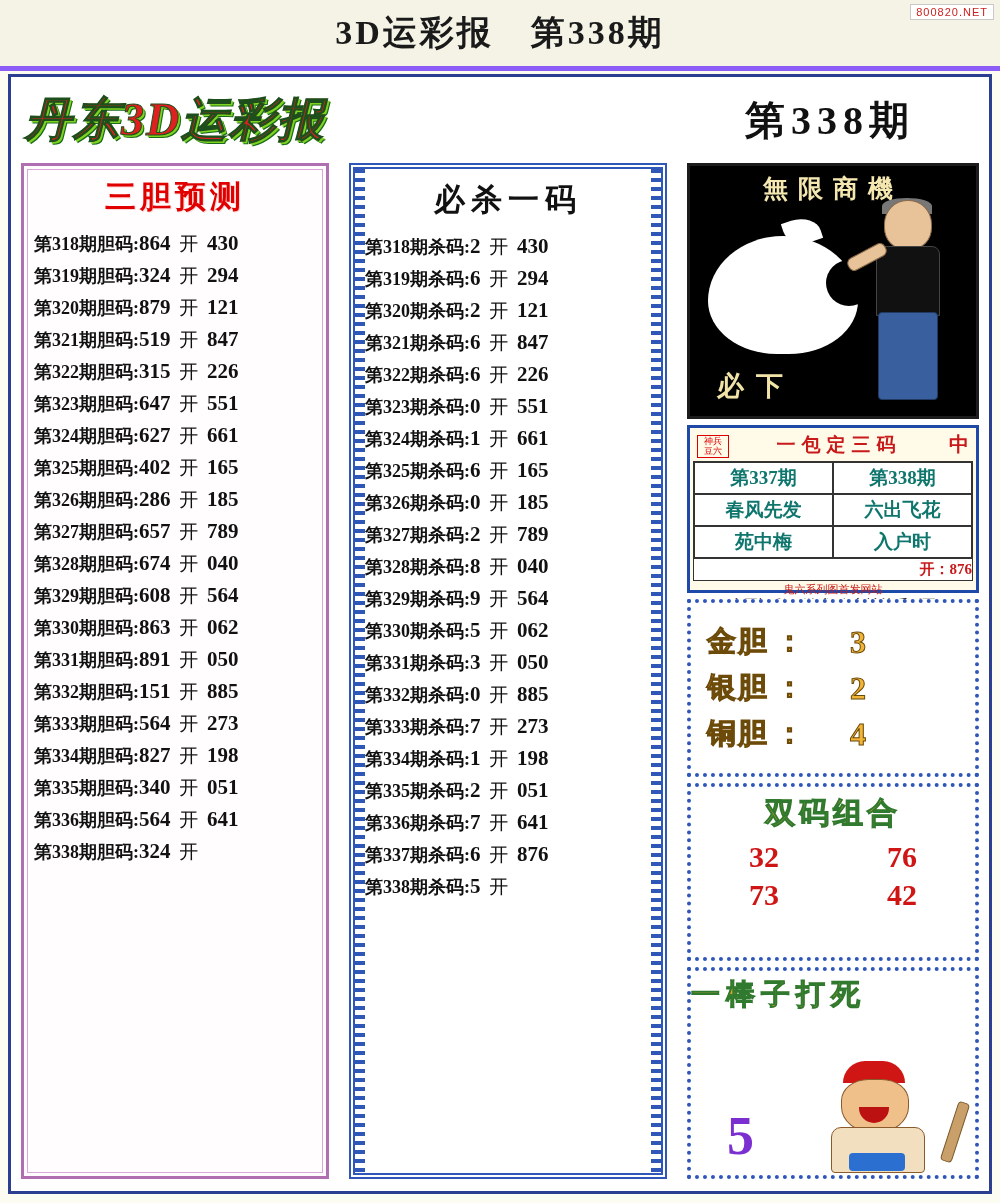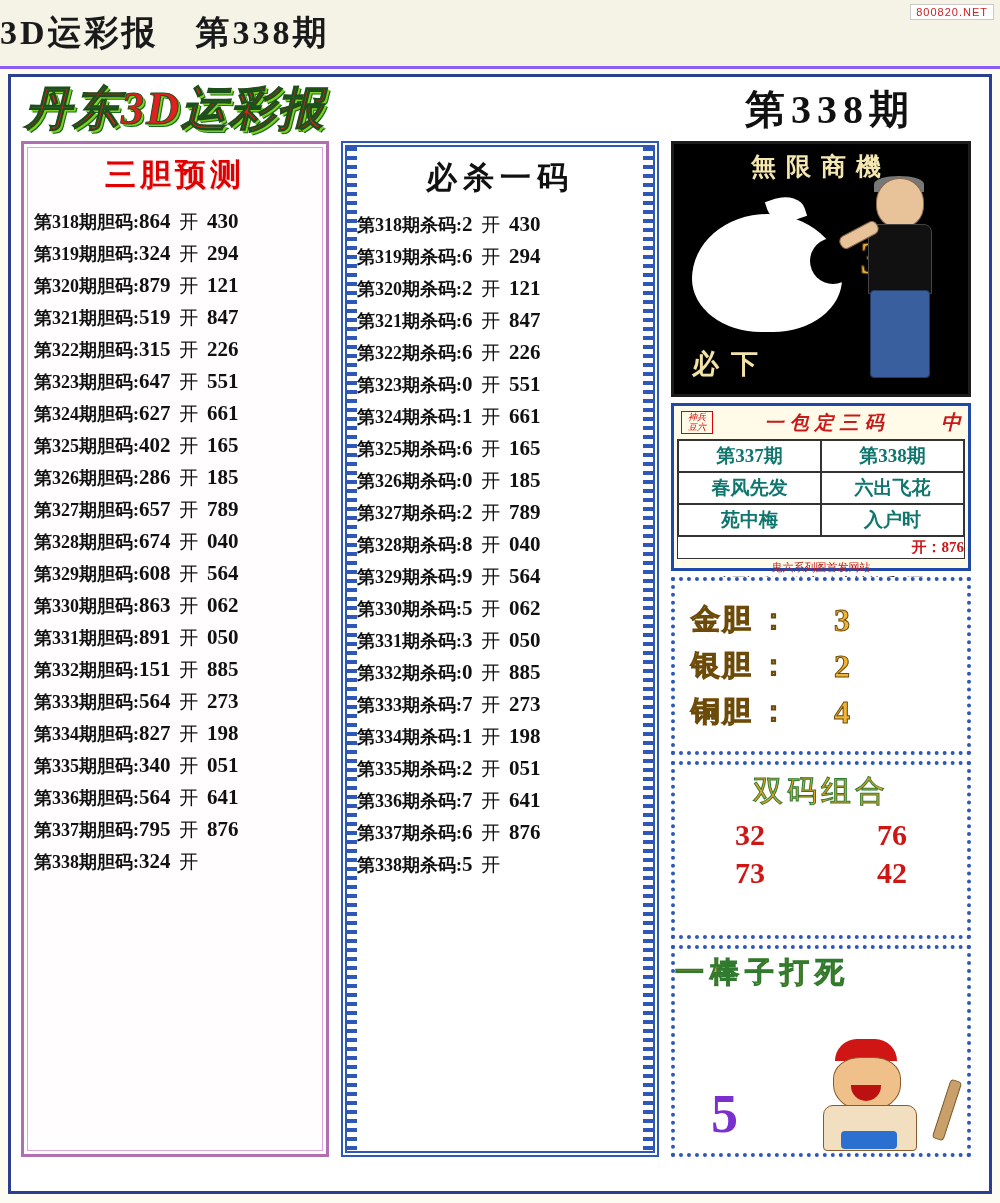--- a/index.html
+++ b/index.html
@@ -32,44 +32,45 @@
     font-family: "Liberation Sans", sans-serif;
     font-size: 11px;
     letter-spacing: 1px;
     padding: 1px 5px;
     z-index: 40;
   }
   
   .topbar {
     height: 66px;
     background: #f4f3e6;
-    border-bottom: 3px solid #8b5cf6;
+    border-bottom: 5px solid #8b5cf6;
     display: flex;
     align-items: center;
+    justify-content: center;
   }
   .topbar-title {
     font-size: 34px;
     font-weight: bold;
     color: #1a1a1a;
     letter-spacing: 3px;
   }
   
   .frame {
     position: absolute;
     left: 8px;
     top: 74px;
     width: 984px;
     height: 1120px;
     background: #ffffff;
     border: 3px solid #2c3e8f;
     box-sizing: border-box;
     overflow: hidden;
   }
   .masthead {
-    height: 64px;
+    height: 86px;
     display: flex;
     align-items: center;
     padding: 0 14px;
     box-sizing: border-box;
     background: #ffffff;
   }
   .brand {
     font-size: 46px;
     font-weight: bold;
     font-style: italic;
@@ -87,22 +88,22 @@
     color: #111;
     letter-spacing: 6px;
     white-space: nowrap;
   }
   .issue .num {
     font-family: "Liberation Serif", serif;
   }
   
   .cols {
     display: flex;
-    gap: 12px;
-    padding: 0 18px 10px 10px;
+    gap: 20px;
+    padding: 0 10px 10px 10px;
     box-sizing: border-box;
     height: 1026px;
   }
   .col-left {
     width: 308px;
     border: 3px solid #b06fb0;
     background: #fffdfd;
     box-sizing: border-box;
     position: relative;
     padding: 4px 2px;
@@ -206,21 +207,21 @@
     position: absolute;
     left: 186px;
     top: 88px;
     font-size: 46px;
     color: #e8b03a;
     font-weight: bold;
     -webkit-text-stroke: 1px #5a3a0a;
   }
   .ad-foot {
     position: absolute;
-    left: 18px;
+    left: 27px;
     bottom: 12px;
     color: #f2e3a8;
     font-size: 27px;
     font-weight: bold;
     letter-spacing: 12px;
     text-shadow: 1px 1px 2px #000;
   }
   .man {
     position: absolute;
     right: 10px;
@@ -262,24 +263,23 @@
   
   .p-table {
     height: 168px;
     background: #fffbe8;
     border: 3px solid #1f49a8;
     box-sizing: border-box;
     padding: 3px;
   }
   .pt-head {
     display: flex;
-    align-items: center;
+    align-items: flex-end;
     justify-content: space-between;
     padding: 0 4px;
-    font-style: italic;
   }
   .pt-badge {
     font-size: 9px;
     color: #d00;
     border: 1px solid #d00;
     line-height: 1.05;
     padding: 1px 2px;
     text-align: center;
     width: 26px;
   }
@@ -365,21 +365,21 @@
   .p-pair {
     height: 178px;
     border: 4px dotted #2e57b8;
     background: #ffffff;
     box-sizing: border-box;
     padding: 4px;
   }
   .pair-title {
     text-align: center;
     font-size: 30px;
-    font-weight: normal;
+    font-weight: bold;
     color: #e8a32a;
     -webkit-text-stroke: 1px #2f7a2f;
     letter-spacing: 4px;
     padding: 2px 0 6px 0;
   }
   .pair-grid {
     display: grid;
     grid-template-columns: 1fr 1fr;
     row-gap: 4px;
     text-align: center;
@@ -502,21 +502,20 @@
             <div class="row"><span class="lead">第327期胆码:</span><span class="val">657</span><span class="kai"> 开 </span><span class="val">789</span></div>
             <div class="row"><span class="lead">第328期胆码:</span><span class="val">674</span><span class="kai"> 开 </span><span class="val">040</span></div>
             <div class="row"><span class="lead">第329期胆码:</span><span class="val">608</span><span class="kai"> 开 </span><span class="val">564</span></div>
             <div class="row"><span class="lead">第330期胆码:</span><span class="val">863</span><span class="kai"> 开 </span><span class="val">062</span></div>
             <div class="row"><span class="lead">第331期胆码:</span><span class="val">891</span><span class="kai"> 开 </span><span class="val">050</span></div>
             <div class="row"><span class="lead">第332期胆码:</span><span class="val">151</span><span class="kai"> 开 </span><span class="val">885</span></div>
             <div class="row"><span class="lead">第333期胆码:</span><span class="val">564</span><span class="kai"> 开 </span><span class="val">273</span></div>
             <div class="row"><span class="lead">第334期胆码:</span><span class="val">827</span><span class="kai"> 开 </span><span class="val">198</span></div>
             <div class="row"><span class="lead">第335期胆码:</span><span class="val">340</span><span class="kai"> 开 </span><span class="val">051</span></div>
             <div class="row"><span class="lead">第336期胆码:</span><span class="val">564</span><span class="kai"> 开 </span><span class="val">641</span></div>
-            <div class="row"><span class="lead">第337期胆码:</span><span class="val">795</span><span class="kai"> 开 </span><span class="val">876</span></div>
             <div class="row"><span class="lead">第338期胆码:</span><span class="val">324</span><span class="kai"> 开 </span><span class="val"></span></div>
           </div>
       </div>
 
       <div class="col-mid">
         <div class="dotbar-left"></div>
         <div class="dotbar-right"></div>
         <div class="sec-title dark">必杀一码</div>
         <div class="rows" id="mid-rows">
             <div class="row mid"><span class="lead">第318期杀码:</span><span class="val">2</span><span class="kai"> 开 </span><span class="val">430</span></div>

